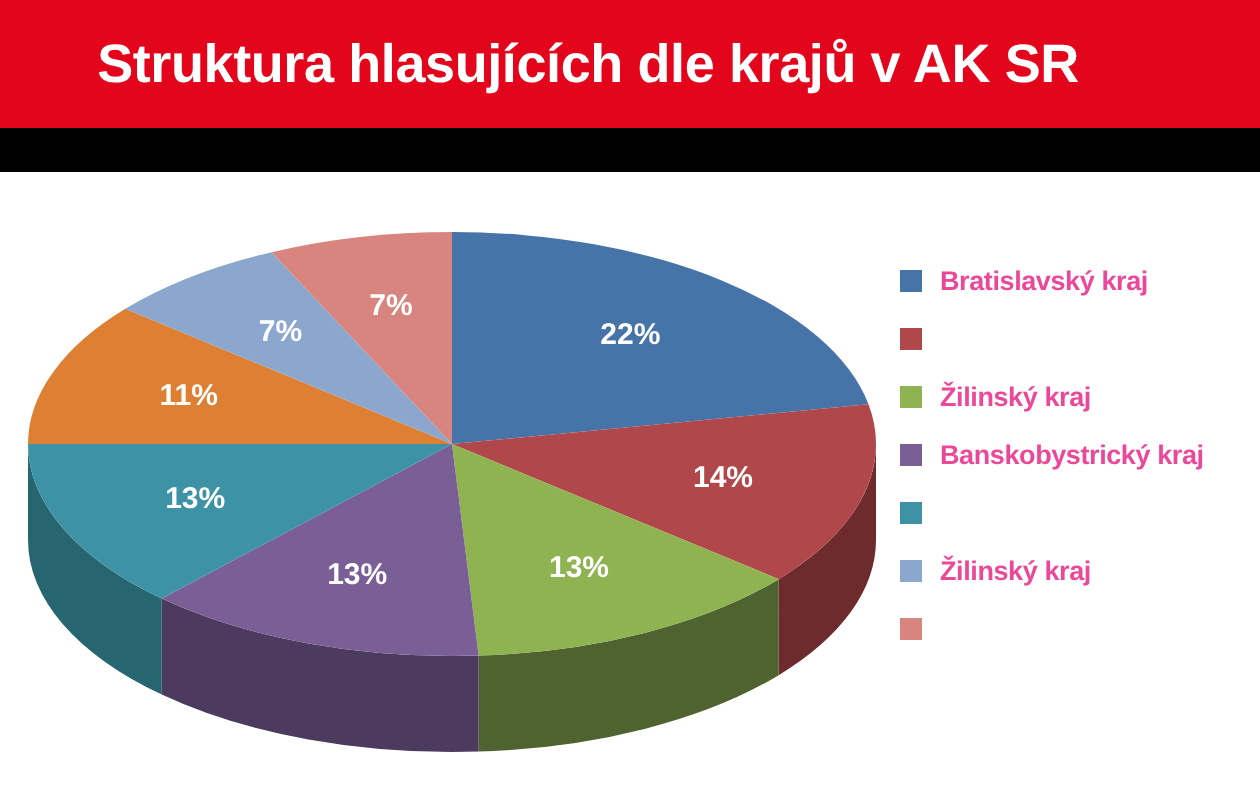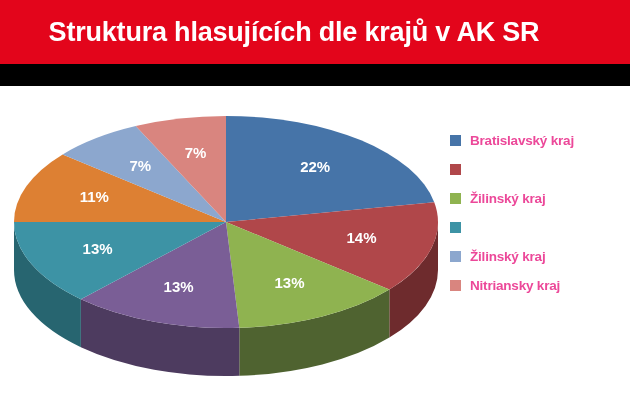--- a/index.html
+++ b/index.html
@@ -157,26 +157,29 @@
         <span class="legend-label">Bratislavský kraj</span>
       </div>
       <div class="legend-item">
         <span class="legend-swatch" style="background: rgb(176, 71, 74);"></span>
       </div>
       <div class="legend-item">
         <span class="legend-swatch" style="background: rgb(143, 179, 80);"></span>
         <span class="legend-label">Žilinský kraj</span>
       </div>
       <div class="legend-item">
+        <span class="legend-swatch" style="background: rgb(122, 94, 150);"></span>
+        <span class="legend-label">Banskobystrický kraj</span>
+      </div>
+      <div class="legend-item">
         <span class="legend-swatch" style="background: rgb(61, 147, 165);"></span>
       </div>
       <div class="legend-item">
         <span class="legend-swatch" style="background: rgb(140, 167, 206);"></span>
         <span class="legend-label">Žilinský kraj</span>
       </div>
       <div class="legend-item">
         <span class="legend-swatch" style="background: rgb(217, 133, 127);"></span>
-        <span class="legend-label">Nitriansky kraj</span>
       </div>
     </div>
 
   </div>
 </div>
 
 </body></html>

